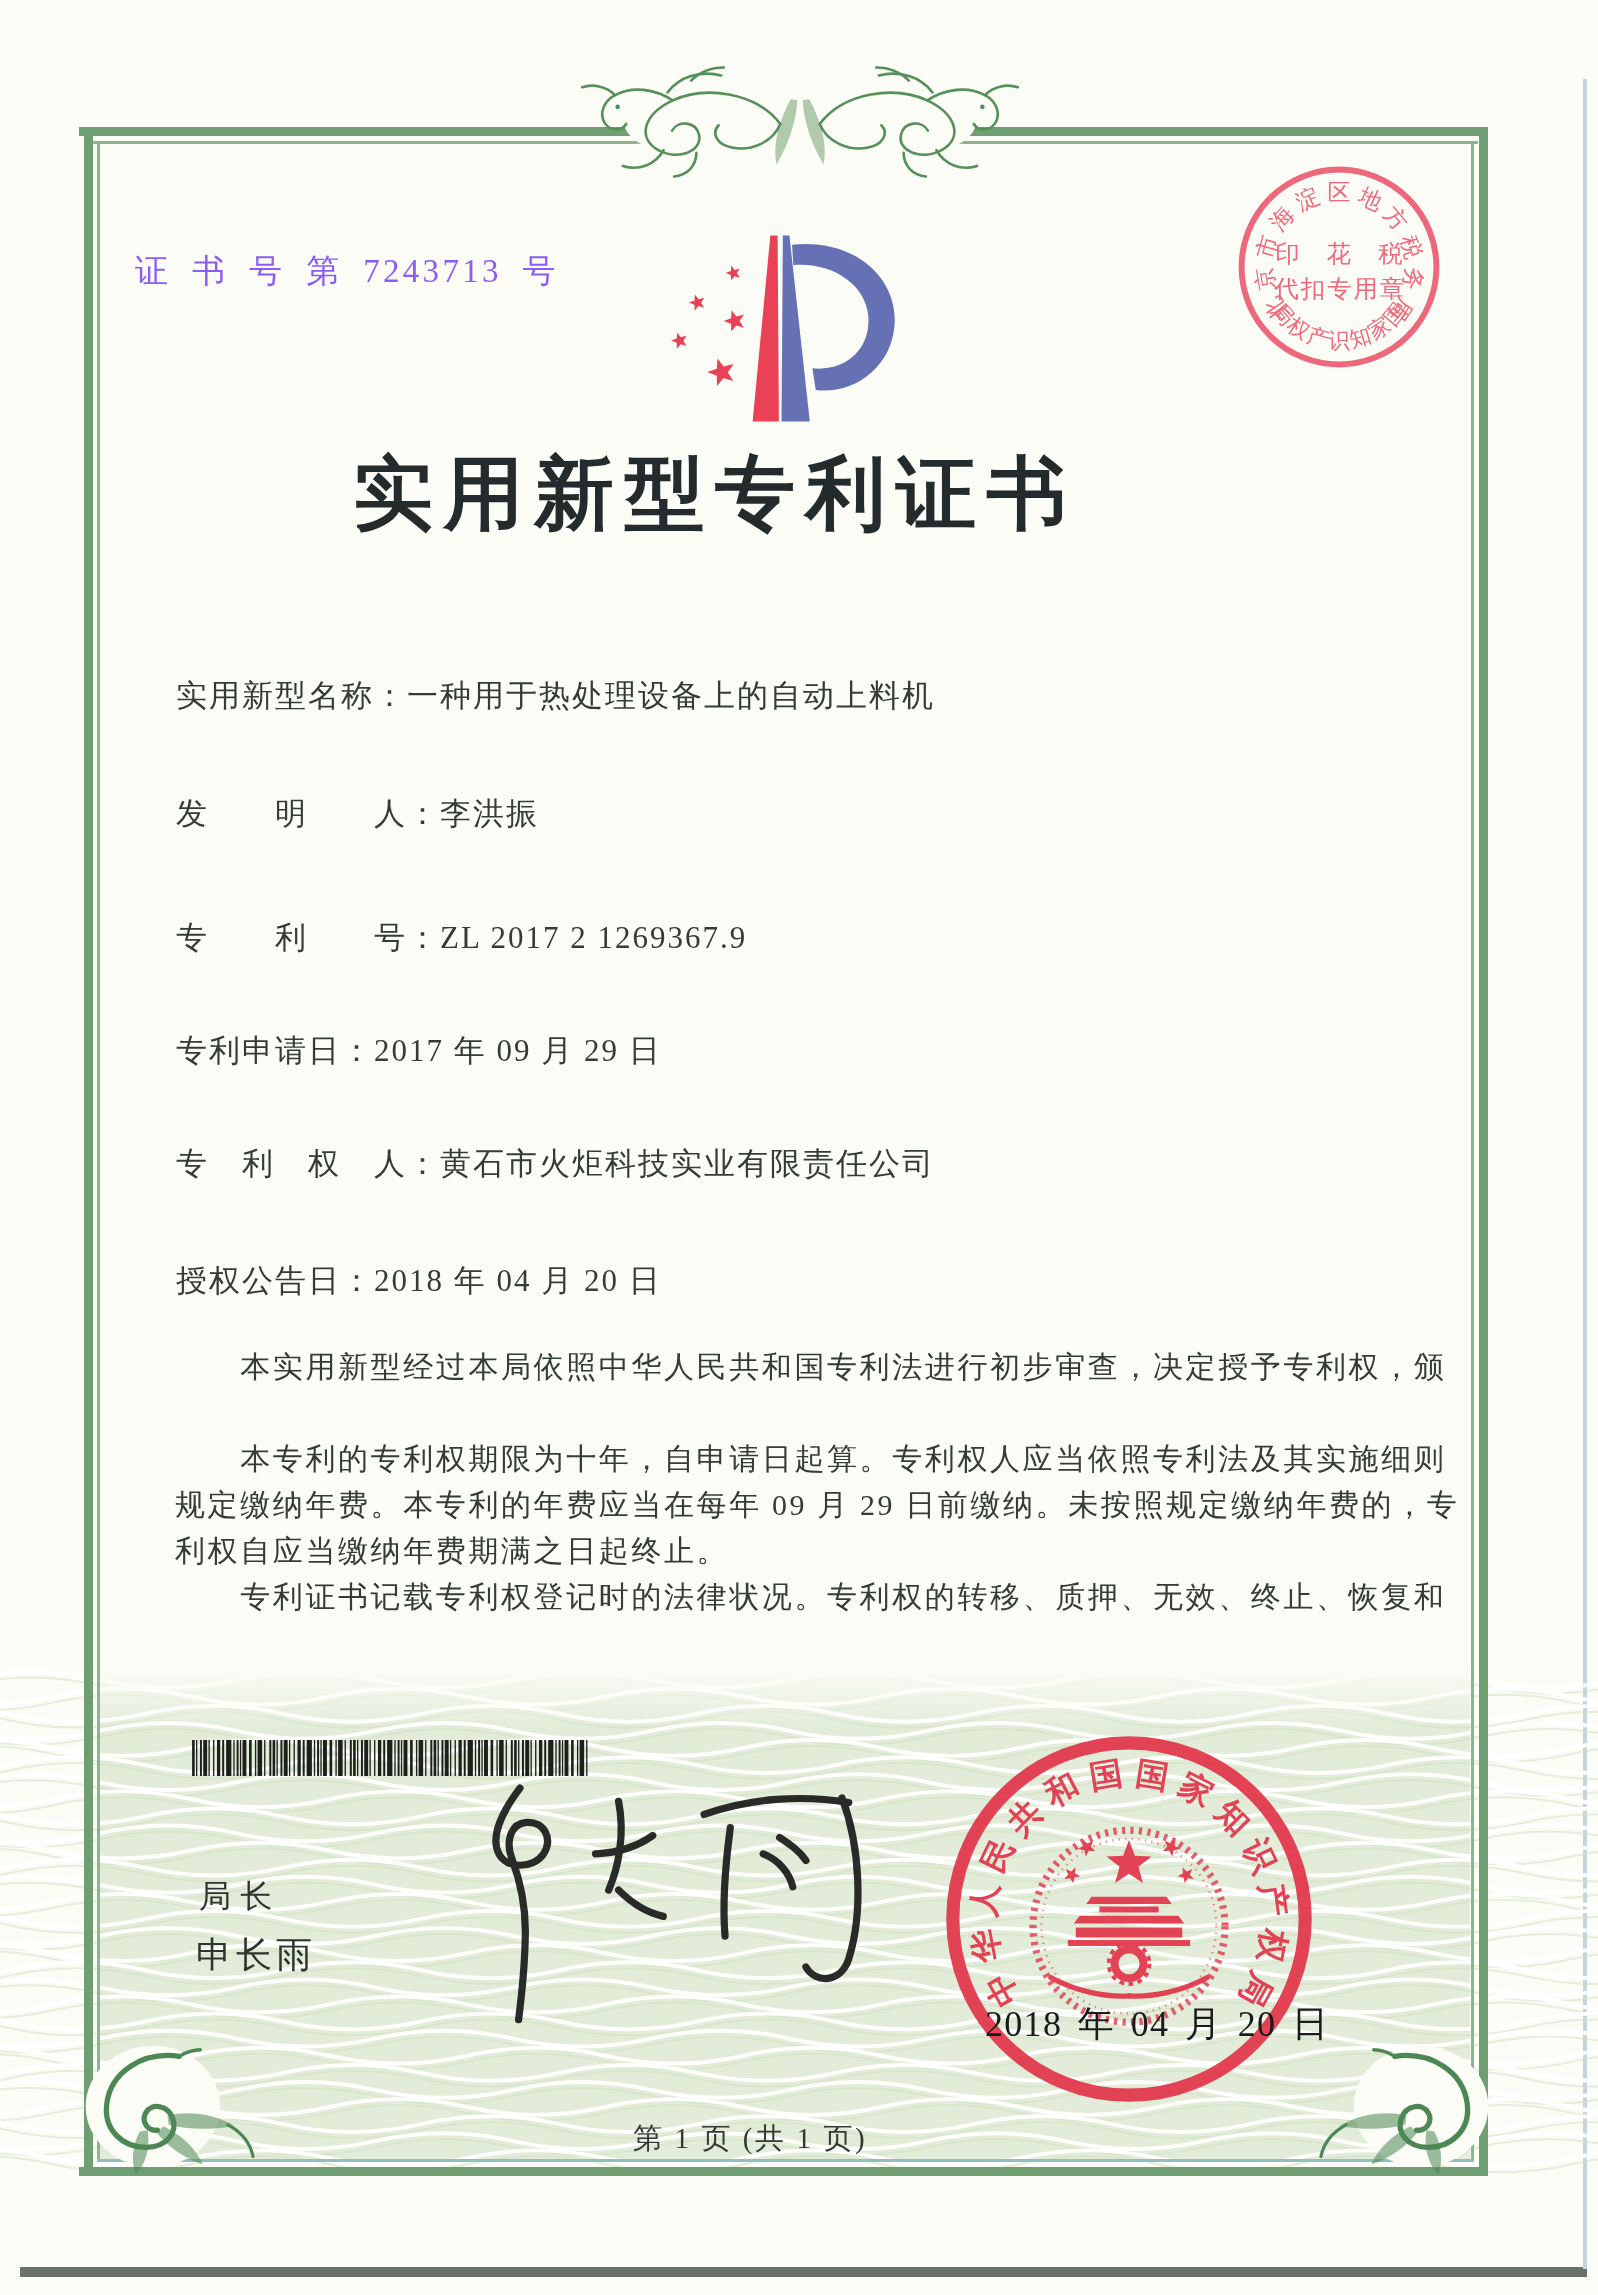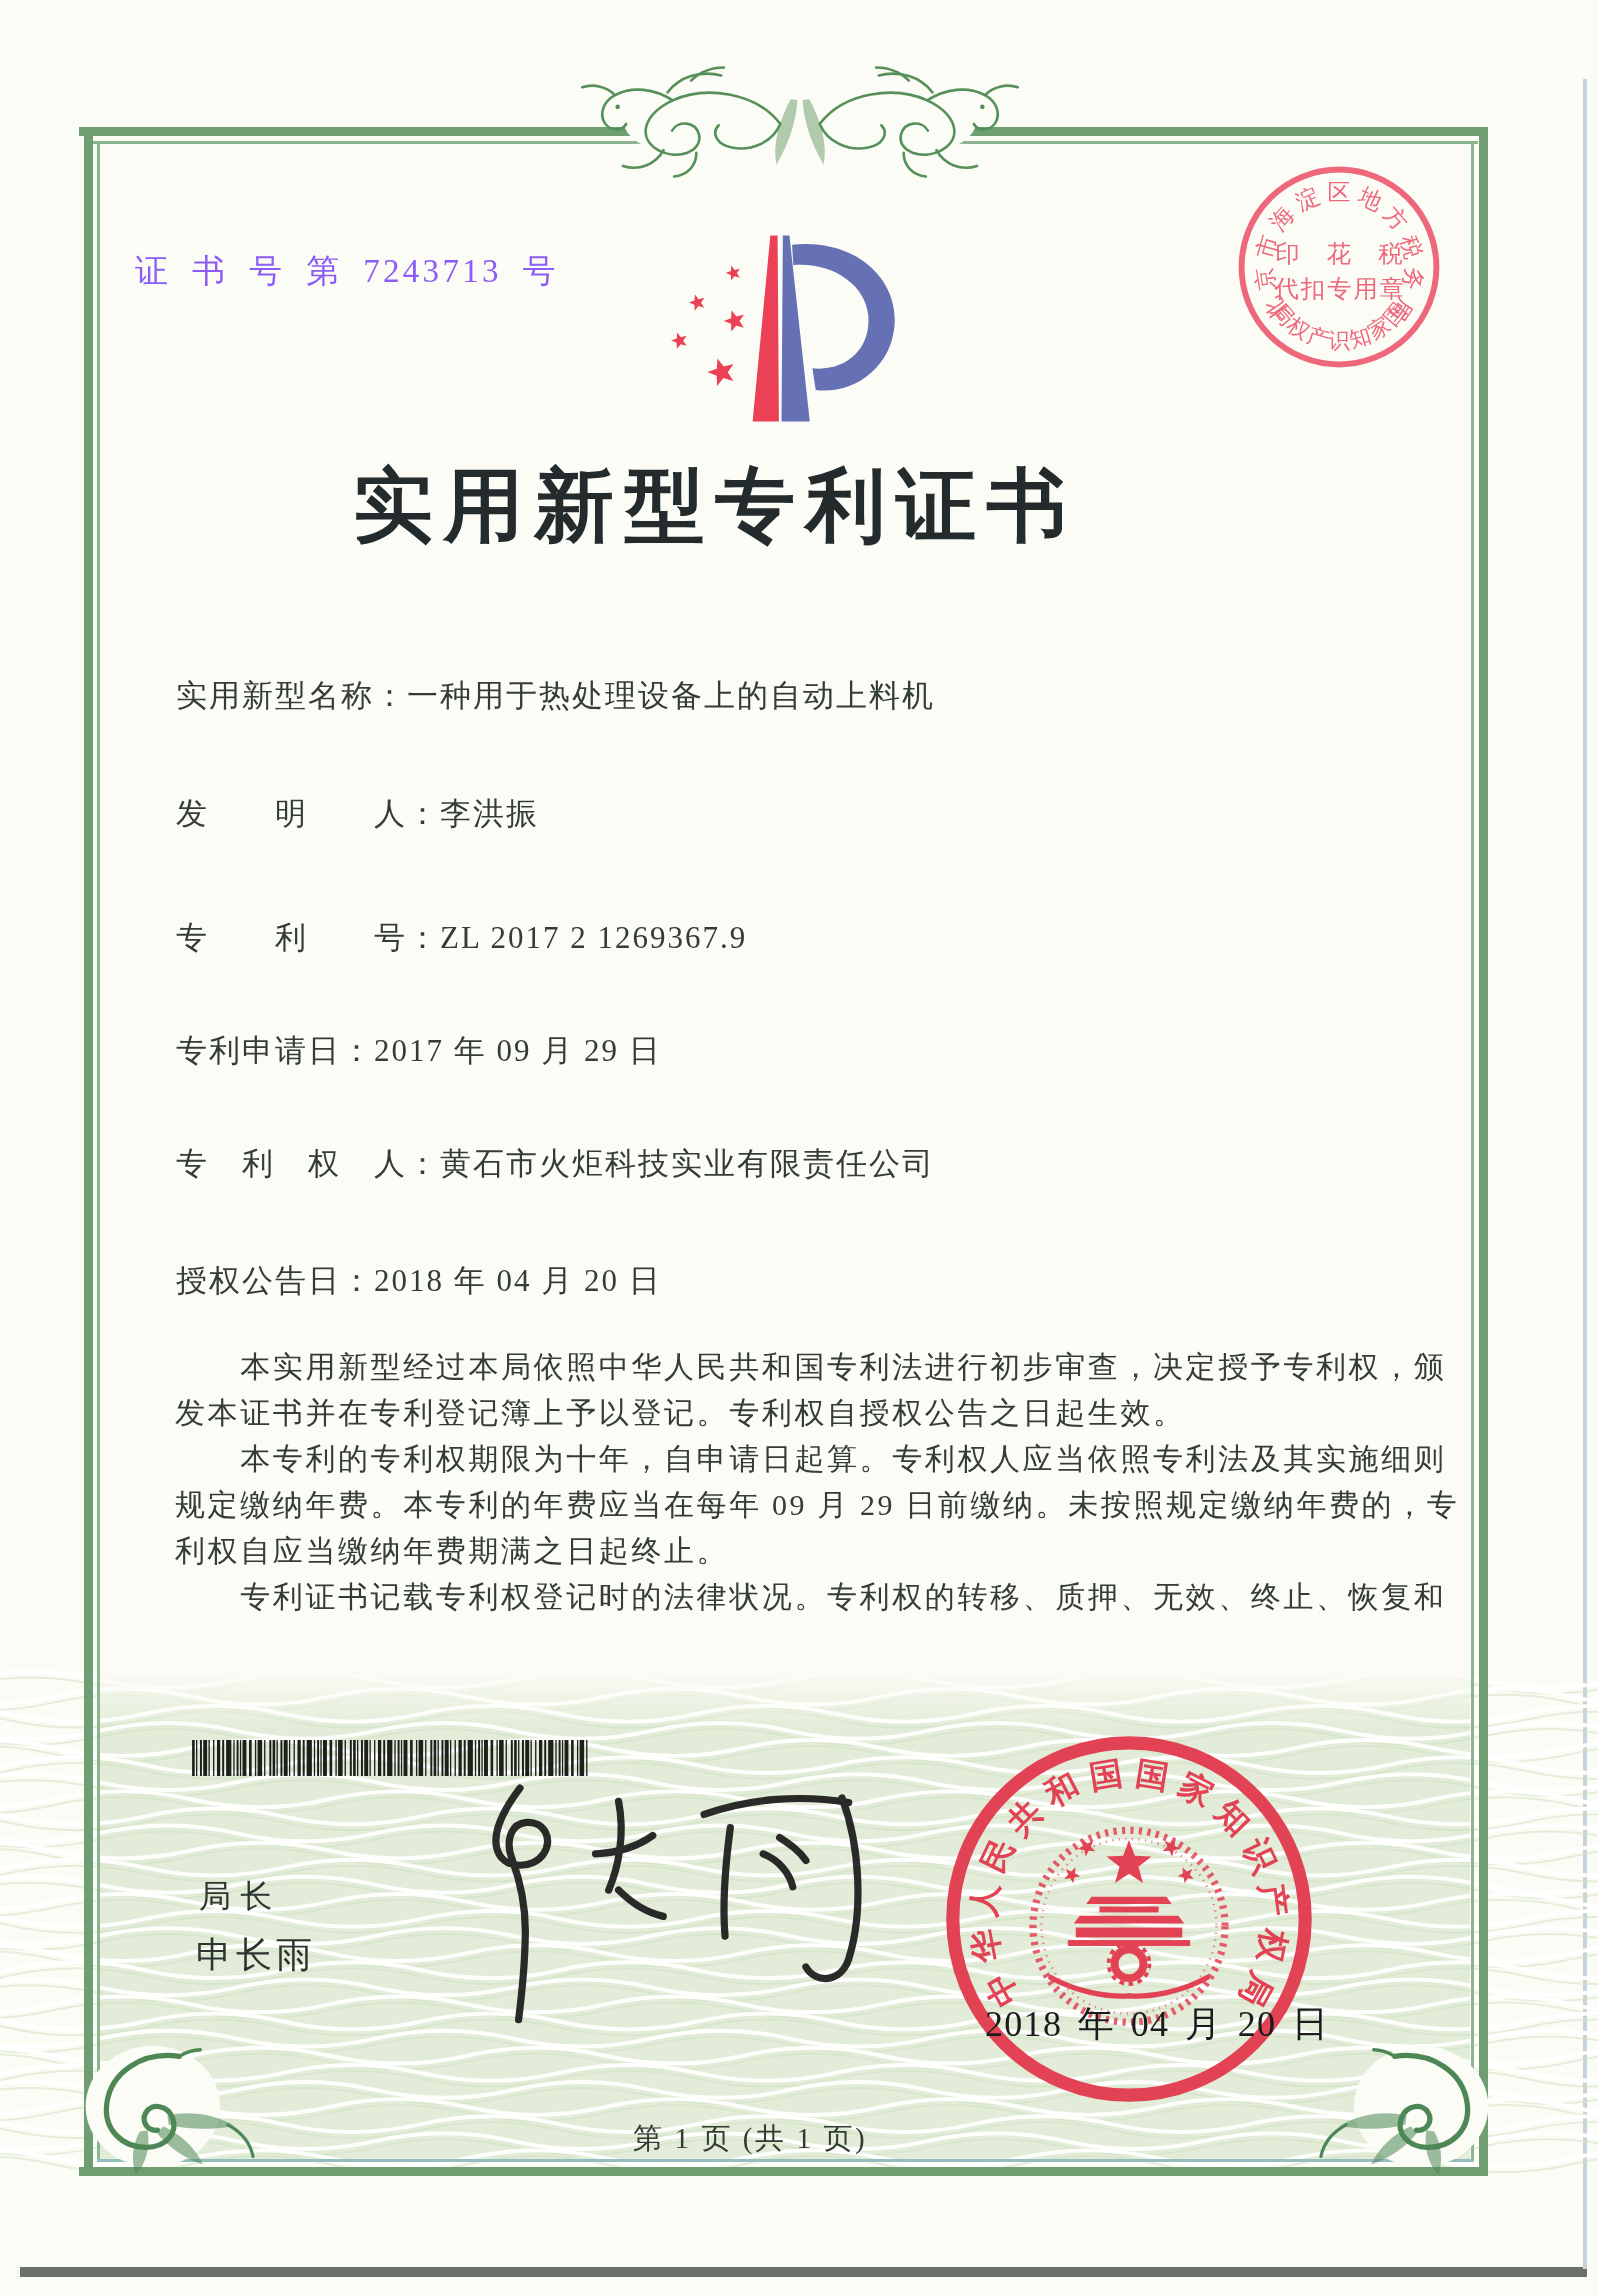--- a/index.html
+++ b/index.html
@@ -4,21 +4,21 @@
 <style>
   html,body{margin:0;padding:0;background:#e9e8e2;}
   #page{position:relative;width:1598px;height:2295px;background:#fcfcf6;overflow:hidden;
         font-family:"Liberation Serif","DejaVu Serif",serif;color:#333d36;}
   .abs{position:absolute;}
   .frame{position:absolute;background:#6f9e72;}
   .frame-thin{position:absolute;background:#8cb48e;}
   .frame-teal{position:absolute;background:#93bdbf;}
   .txt{position:absolute;white-space:pre;color:#333d36;}
   #cert-no{left:135px;top:249px;font-size:33px;letter-spacing:3.3px;word-spacing:9.2px;color:#8b5cf6;}
-  #title{left:0;width:1430px;top:453px;text-align:center;font-size:80px;font-weight:bold;
+  #title{left:0;width:1430px;top:441px;text-align:center;font-size:80px;font-weight:bold;
          letter-spacing:10.5px;color:#242b2d;}
   .field{left:176px;font-size:31px;letter-spacing:2px;}
   .para{left:175px;font-size:30px;letter-spacing:2.6px;}
   #director-label{left:199px;top:1875px;font-size:32px;letter-spacing:9.2px;color:#2c3530;}
   #director-name{left:196px;top:1931px;font-size:36px;letter-spacing:4px;color:#2c3530;}
   #grant-date-stamp{left:985px;top:2000px;font-size:36px;letter-spacing:1.3px;word-spacing:5.3px;color:#191b1c;z-index:7;}
   #page-footer{left:633px;top:2119px;font-size:29px;letter-spacing:2.6px;color:#323c35;}
   #band-fade{left:99px;top:1669px;width:1371px;height:59px;
              background:linear-gradient(#fcfcf6,rgba(252,252,246,0));z-index:2;}
   svg{position:absolute;overflow:visible;}
@@ -193,21 +193,20 @@
   <div id="title" class="txt" style="z-index:5;">实用新型专利证书</div>
 
   <div class="txt field" style="top:675px;z-index:5;">实用新型名称：一种用于热处理设备上的自动上料机</div>
   <div class="txt field" style="top:793px;z-index:5;">发　　明　　人：李洪振</div>
   <div class="txt field" style="top:917px;z-index:5;">专　　利　　号：ZL 2017 2 1269367.9</div>
   <div class="txt field" style="top:1030px;z-index:5;">专利申请日：2017 年 09 月 29 日</div>
   <div class="txt field" style="top:1143px;z-index:5;">专　利　权　人：黄石市火炬科技实业有限责任公司</div>
   <div class="txt field" style="top:1260px;z-index:5;">授权公告日：2018 年 04 月 20 日</div>
 
   <div class="txt para" style="top:1347px;z-index:5;">　　本实用新型经过本局依照中华人民共和国专利法进行初步审查，决定授予专利权，颁</div>
-  <div class="txt para" style="top:1393px;z-index:5;">发本证书并在专利登记簿上予以登记。专利权自授权公告之日起生效。</div>
   <div class="txt para" style="top:1439px;z-index:5;">　　本专利的专利权期限为十年，自申请日起算。专利权人应当依照专利法及其实施细则</div>
   <div class="txt para" style="top:1485px;z-index:5;">规定缴纳年费。本专利的年费应当在每年 09 月 29 日前缴纳。未按照规定缴纳年费的，专</div>
   <div class="txt para" style="top:1531px;z-index:5;">利权自应当缴纳年费期满之日起终止。</div>
   <div class="txt para" style="top:1577px;z-index:5;">　　专利证书记载专利权登记时的法律状况。专利权的转移、质押、无效、终止、恢复和</div>
 
   <svg id="barcode" style="left:191px;top:1740px;z-index:5;" width="408" height="36" viewBox="0 0 620 55">
       <rect x="0" y="0" width="4" height="55" fill="#1c1f1b"></rect>
       <rect x="6" y="0" width="2" height="55" fill="#1c1f1b"></rect>
       <rect x="12" y="0" width="3" height="55" fill="#1c1f1b"></rect>
       <rect x="17" y="0" width="6" height="55" fill="#1c1f1b"></rect>

